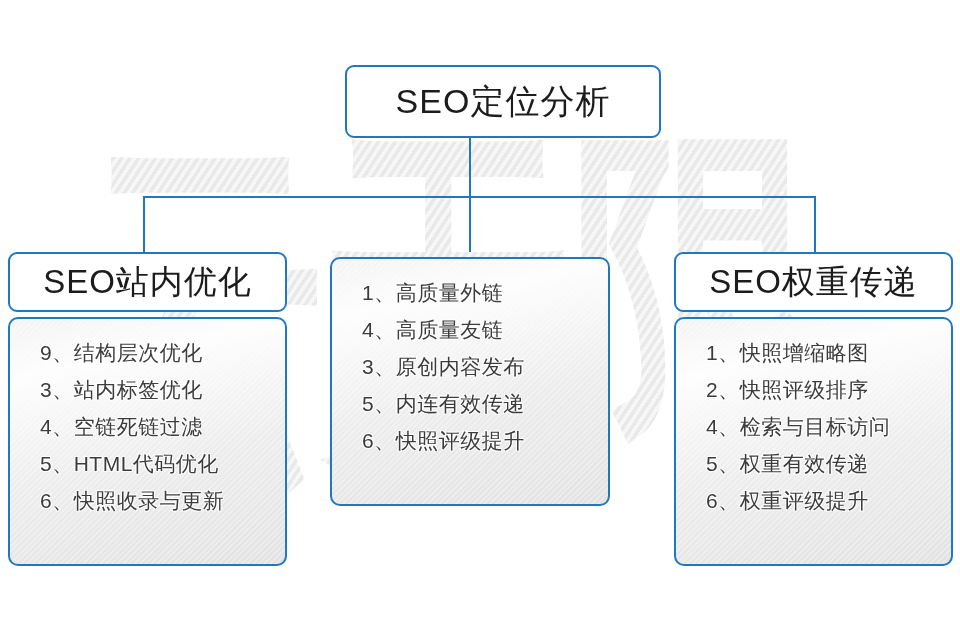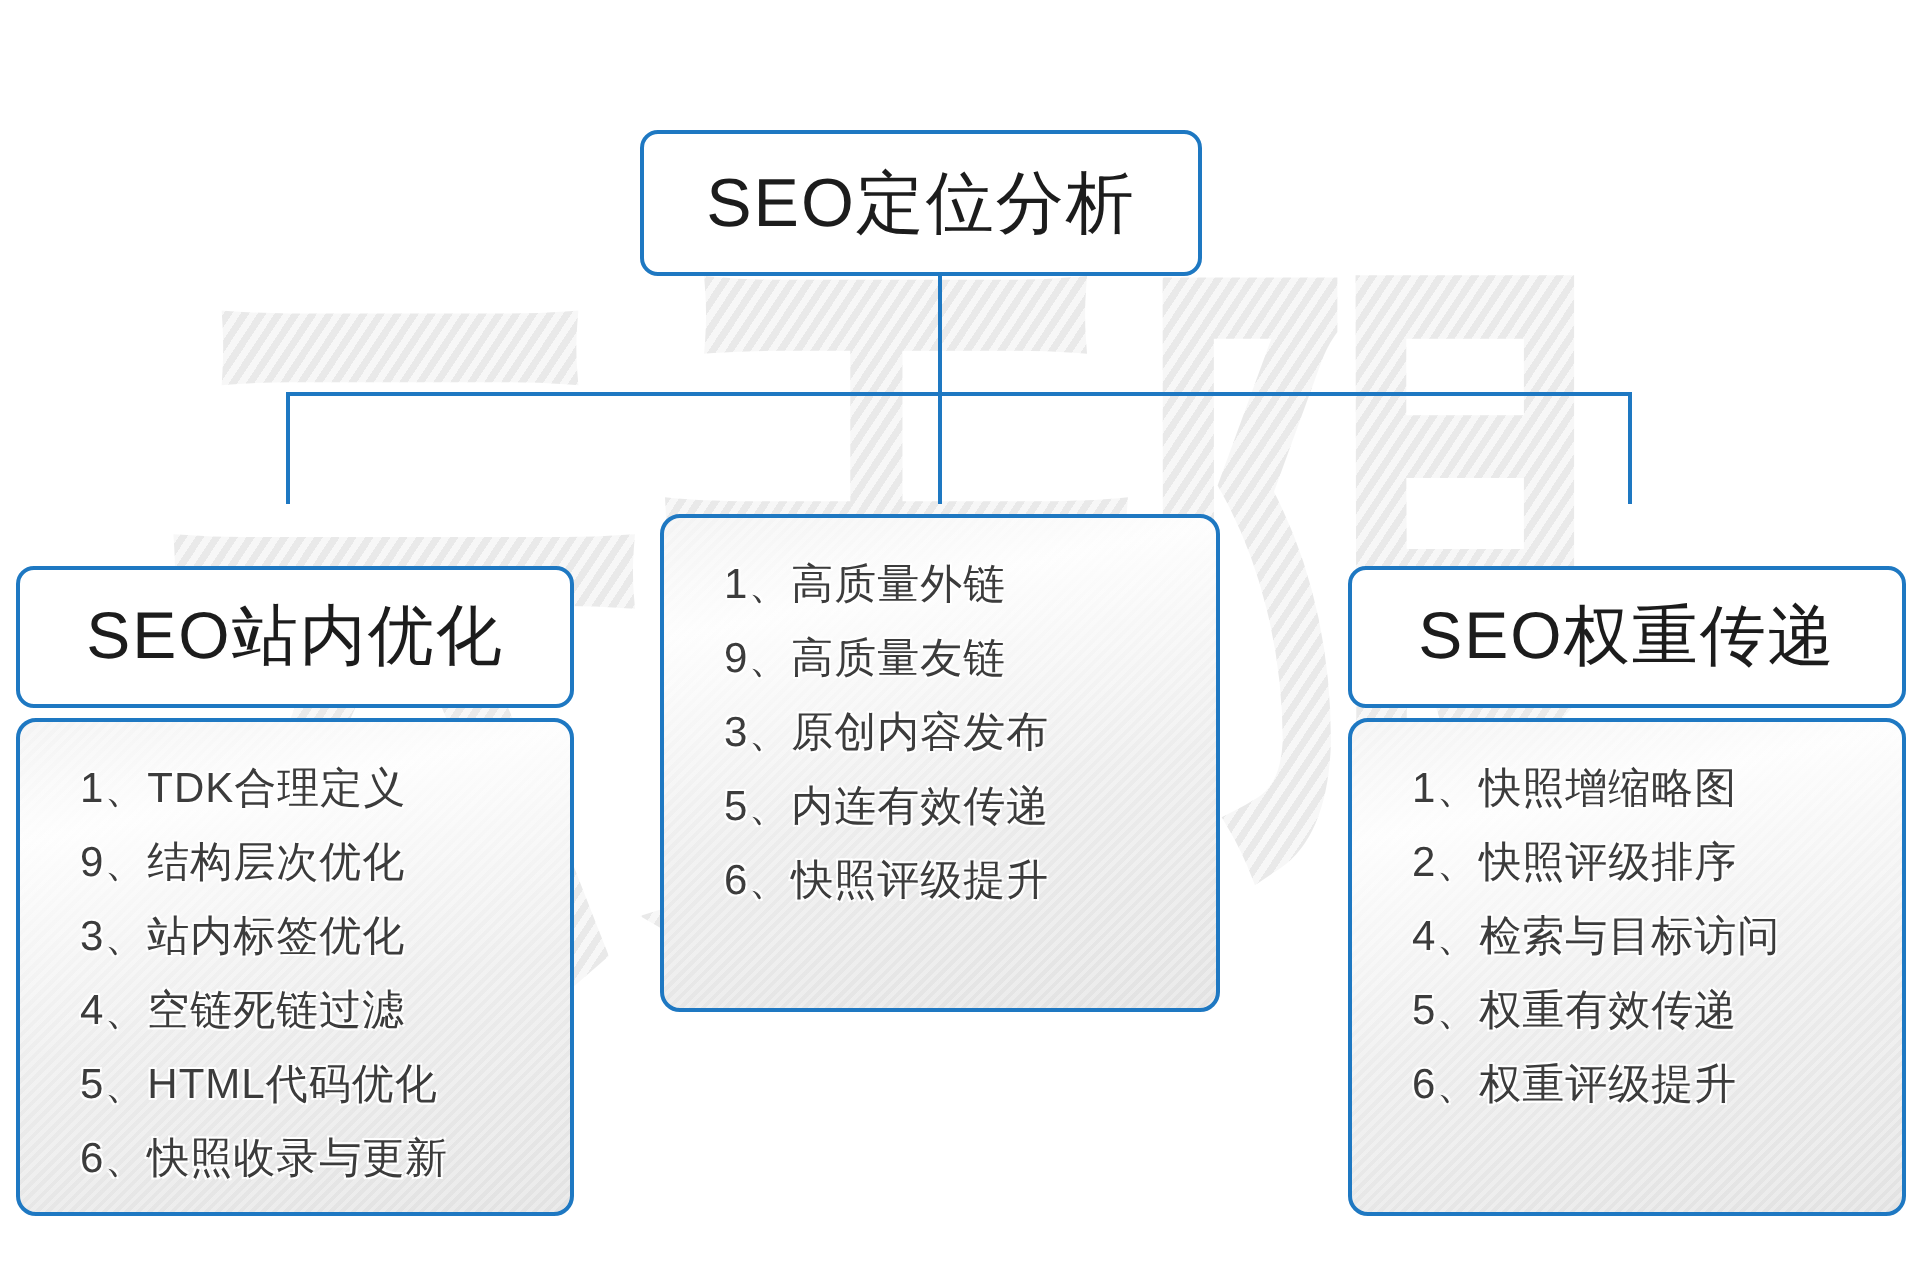--- a/index.html
+++ b/index.html
@@ -35,34 +35,34 @@
   .conn-drop-right{left:814px;top:196px;width:1.5px;height:56px;}
 
   
   .node{
     position:absolute;z-index:2;background:#ffffff;
     border:2px solid var(--accent);border-radius:9px;
     display:flex;align-items:center;justify-content:center;
     color:#1c1c1c;
   }
   .node-root{
-    left:320px;top:65px;width:281px;height:73px;
+    left:345px;top:65px;width:316px;height:73px;
     font-size:34px;letter-spacing:1px;
   }
 
   .column{position:absolute;top:252px;z-index:2;}
   .column:nth-of-type(1){left:8px;  width:279px;}
   .column:nth-of-type(2){left:330px;width:280px;}
   .column:nth-of-type(3){left:674px;width:279px;}
 
   .node-header{
-    position:relative;width:100%;height:71px;
+    position:relative;width:100%;height:60px;
     font-size:33px;letter-spacing:1px;
     background:#ffffff;border:2px solid var(--accent);border-radius:9px;
-    display:flex;align-items:center;justify-content:center;color:#1c1c1c;margin-top:31px;
+    display:flex;align-items:center;justify-content:center;color:#1c1c1c;
   }
   .panel{
     position:relative;margin-top:5px;width:100%;height:249px;
     border:2px solid var(--accent);border-radius:10px;
     background:
       repeating-linear-gradient(135deg,rgba(255,255,255,.30) 0 2px,rgba(0,0,0,0) 2px 4px),
       linear-gradient(168deg,#f3f3f3 0%,#fdfdfd 20%,#ececec 58%,#e2e2e2 100%);
     overflow:hidden;
   }
   .items{
@@ -93,35 +93,34 @@
     <span>SEO定位分析</span>
   </div>
 
   <div id="columns-holder">
   <div class="column">
     <div class="node-header">
       <span class="hdr-label">SEO站内优化</span>
     </div>
     <div class="panel">
       <ul class="items">
-            <li>1、TDK合理定义</li>
             <li>9、结构层次优化</li>
             <li>3、站内标签优化</li>
             <li>4、空链死链过滤</li>
             <li>5、HTML代码优化</li>
             <li>6、快照收录与更新</li>
           </ul>
     </div>
   </div>
 
   <div class="column">
     <div class="panel">
       <ul class="items">
             <li>1、高质量外链</li>
-            <li>9、高质量友链</li>
+            <li>4、高质量友链</li>
             <li>3、原创内容发布</li>
             <li>5、内连有效传递</li>
             <li>6、快照评级提升</li>
           </ul>
     </div>
   </div>
 
   <div class="column">
     <div class="node-header">
       <span class="hdr-label">SEO权重传递</span>

